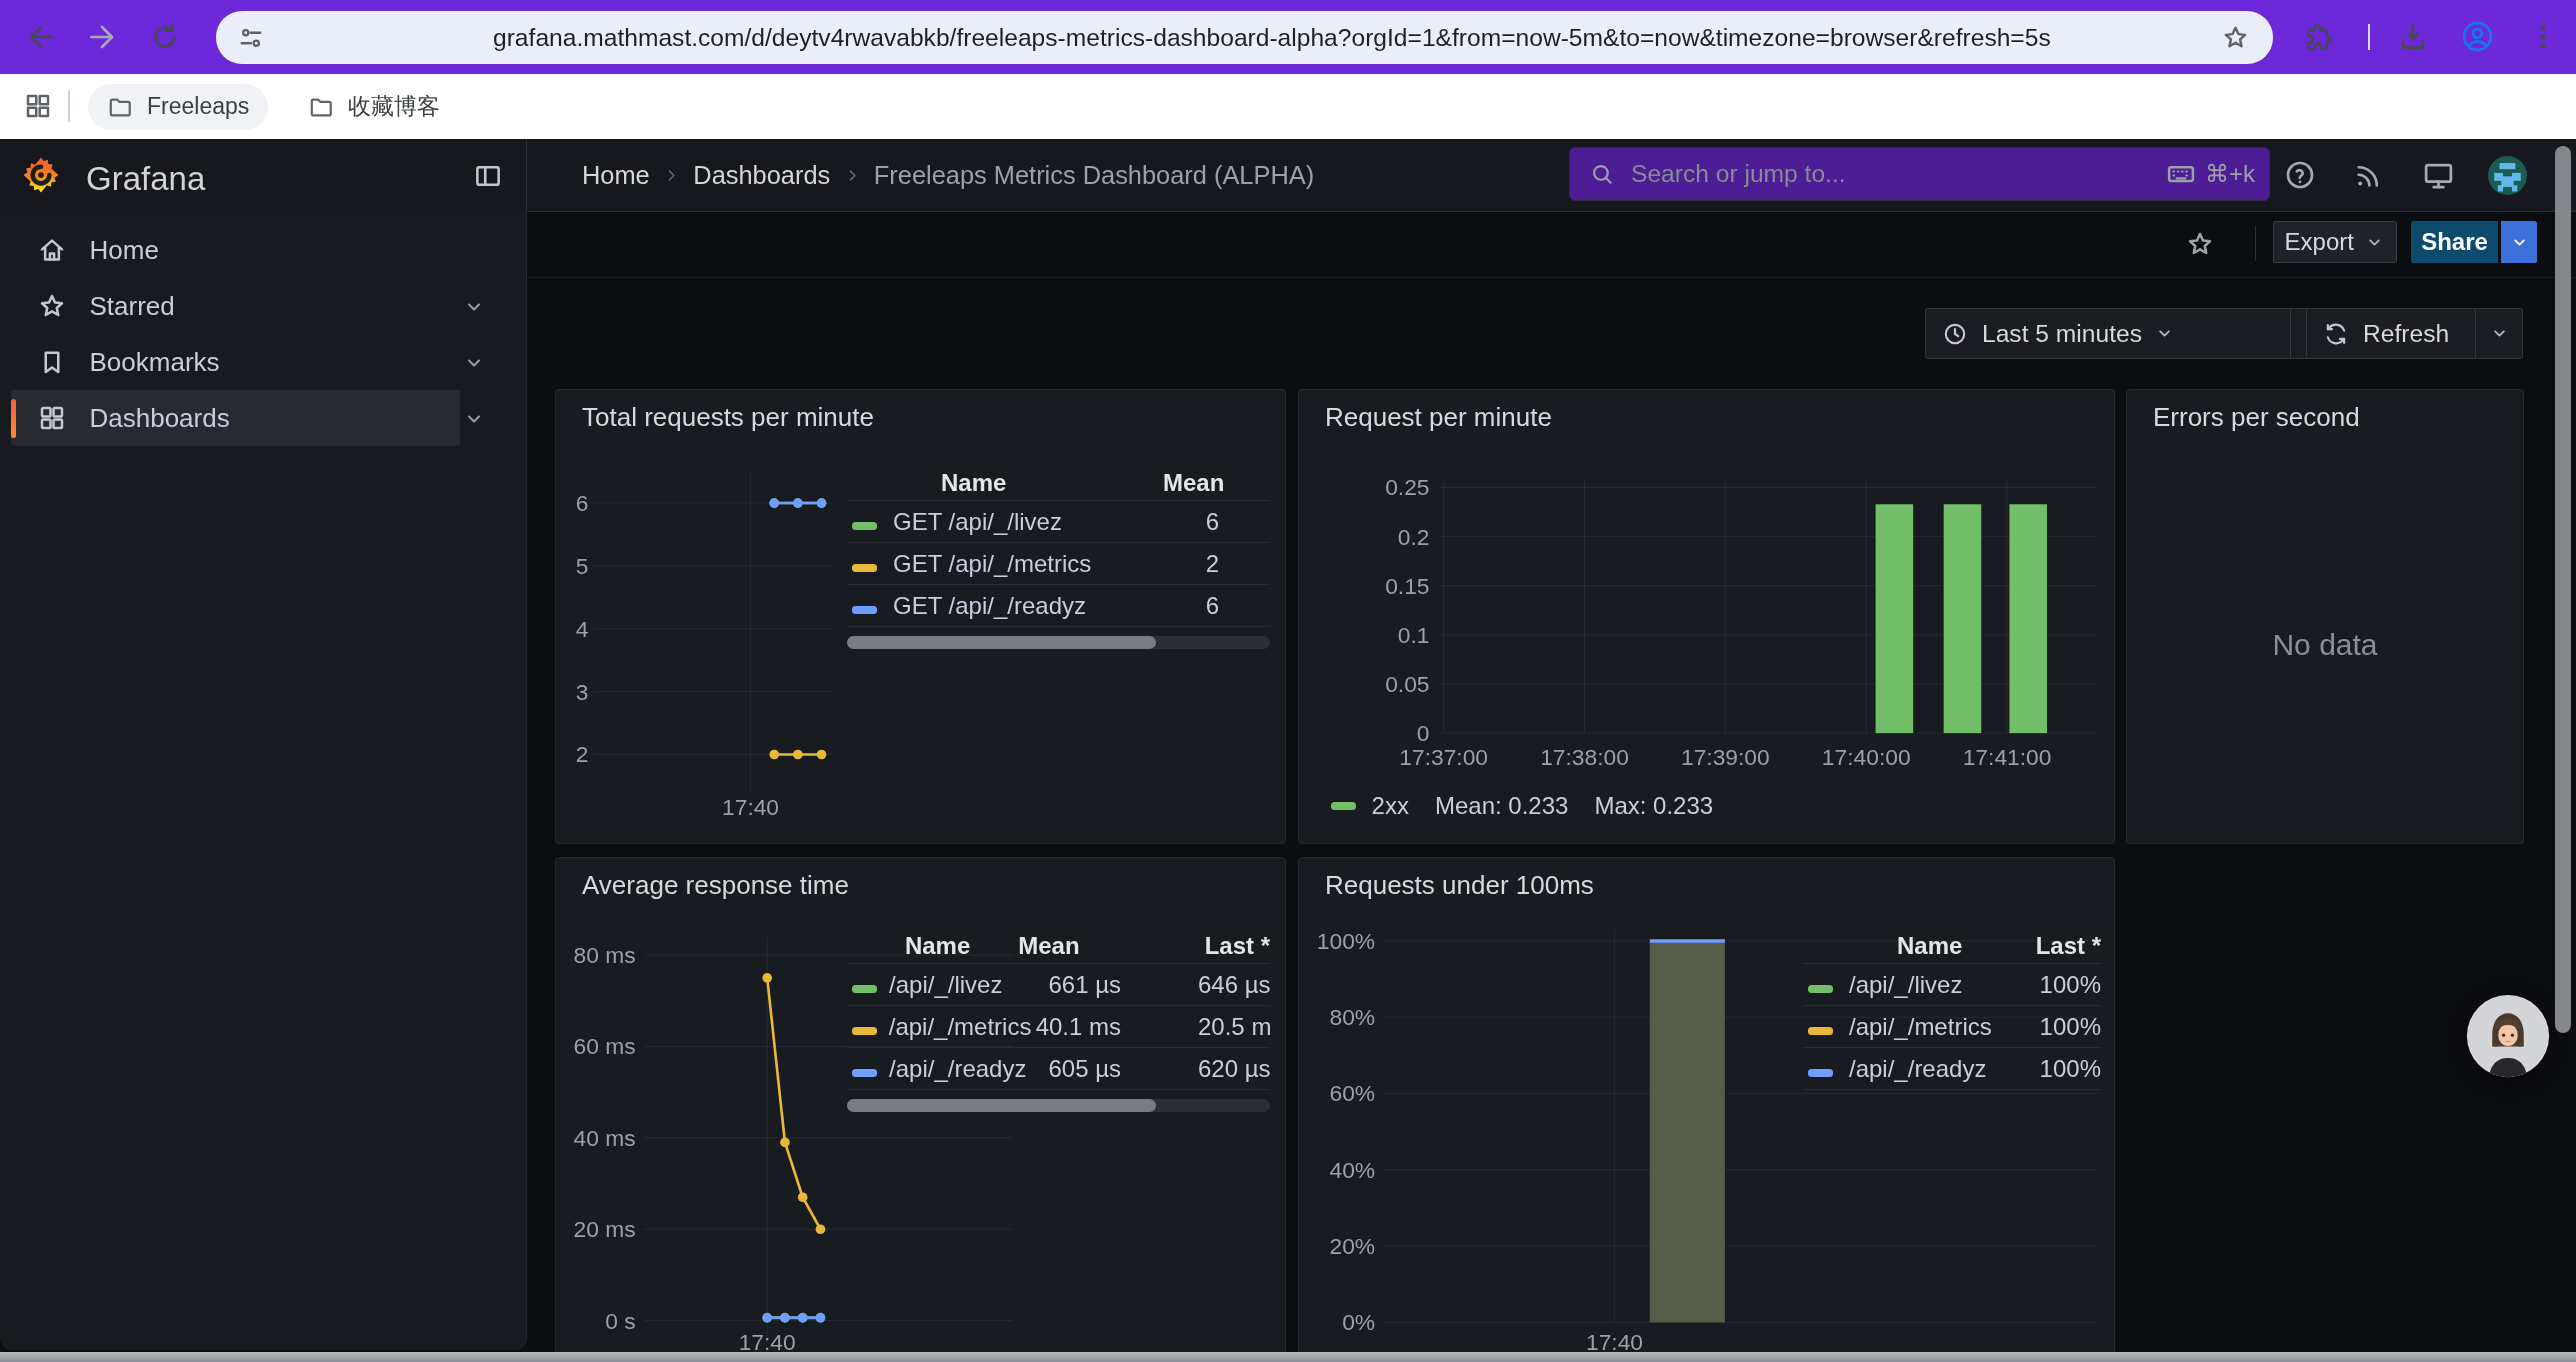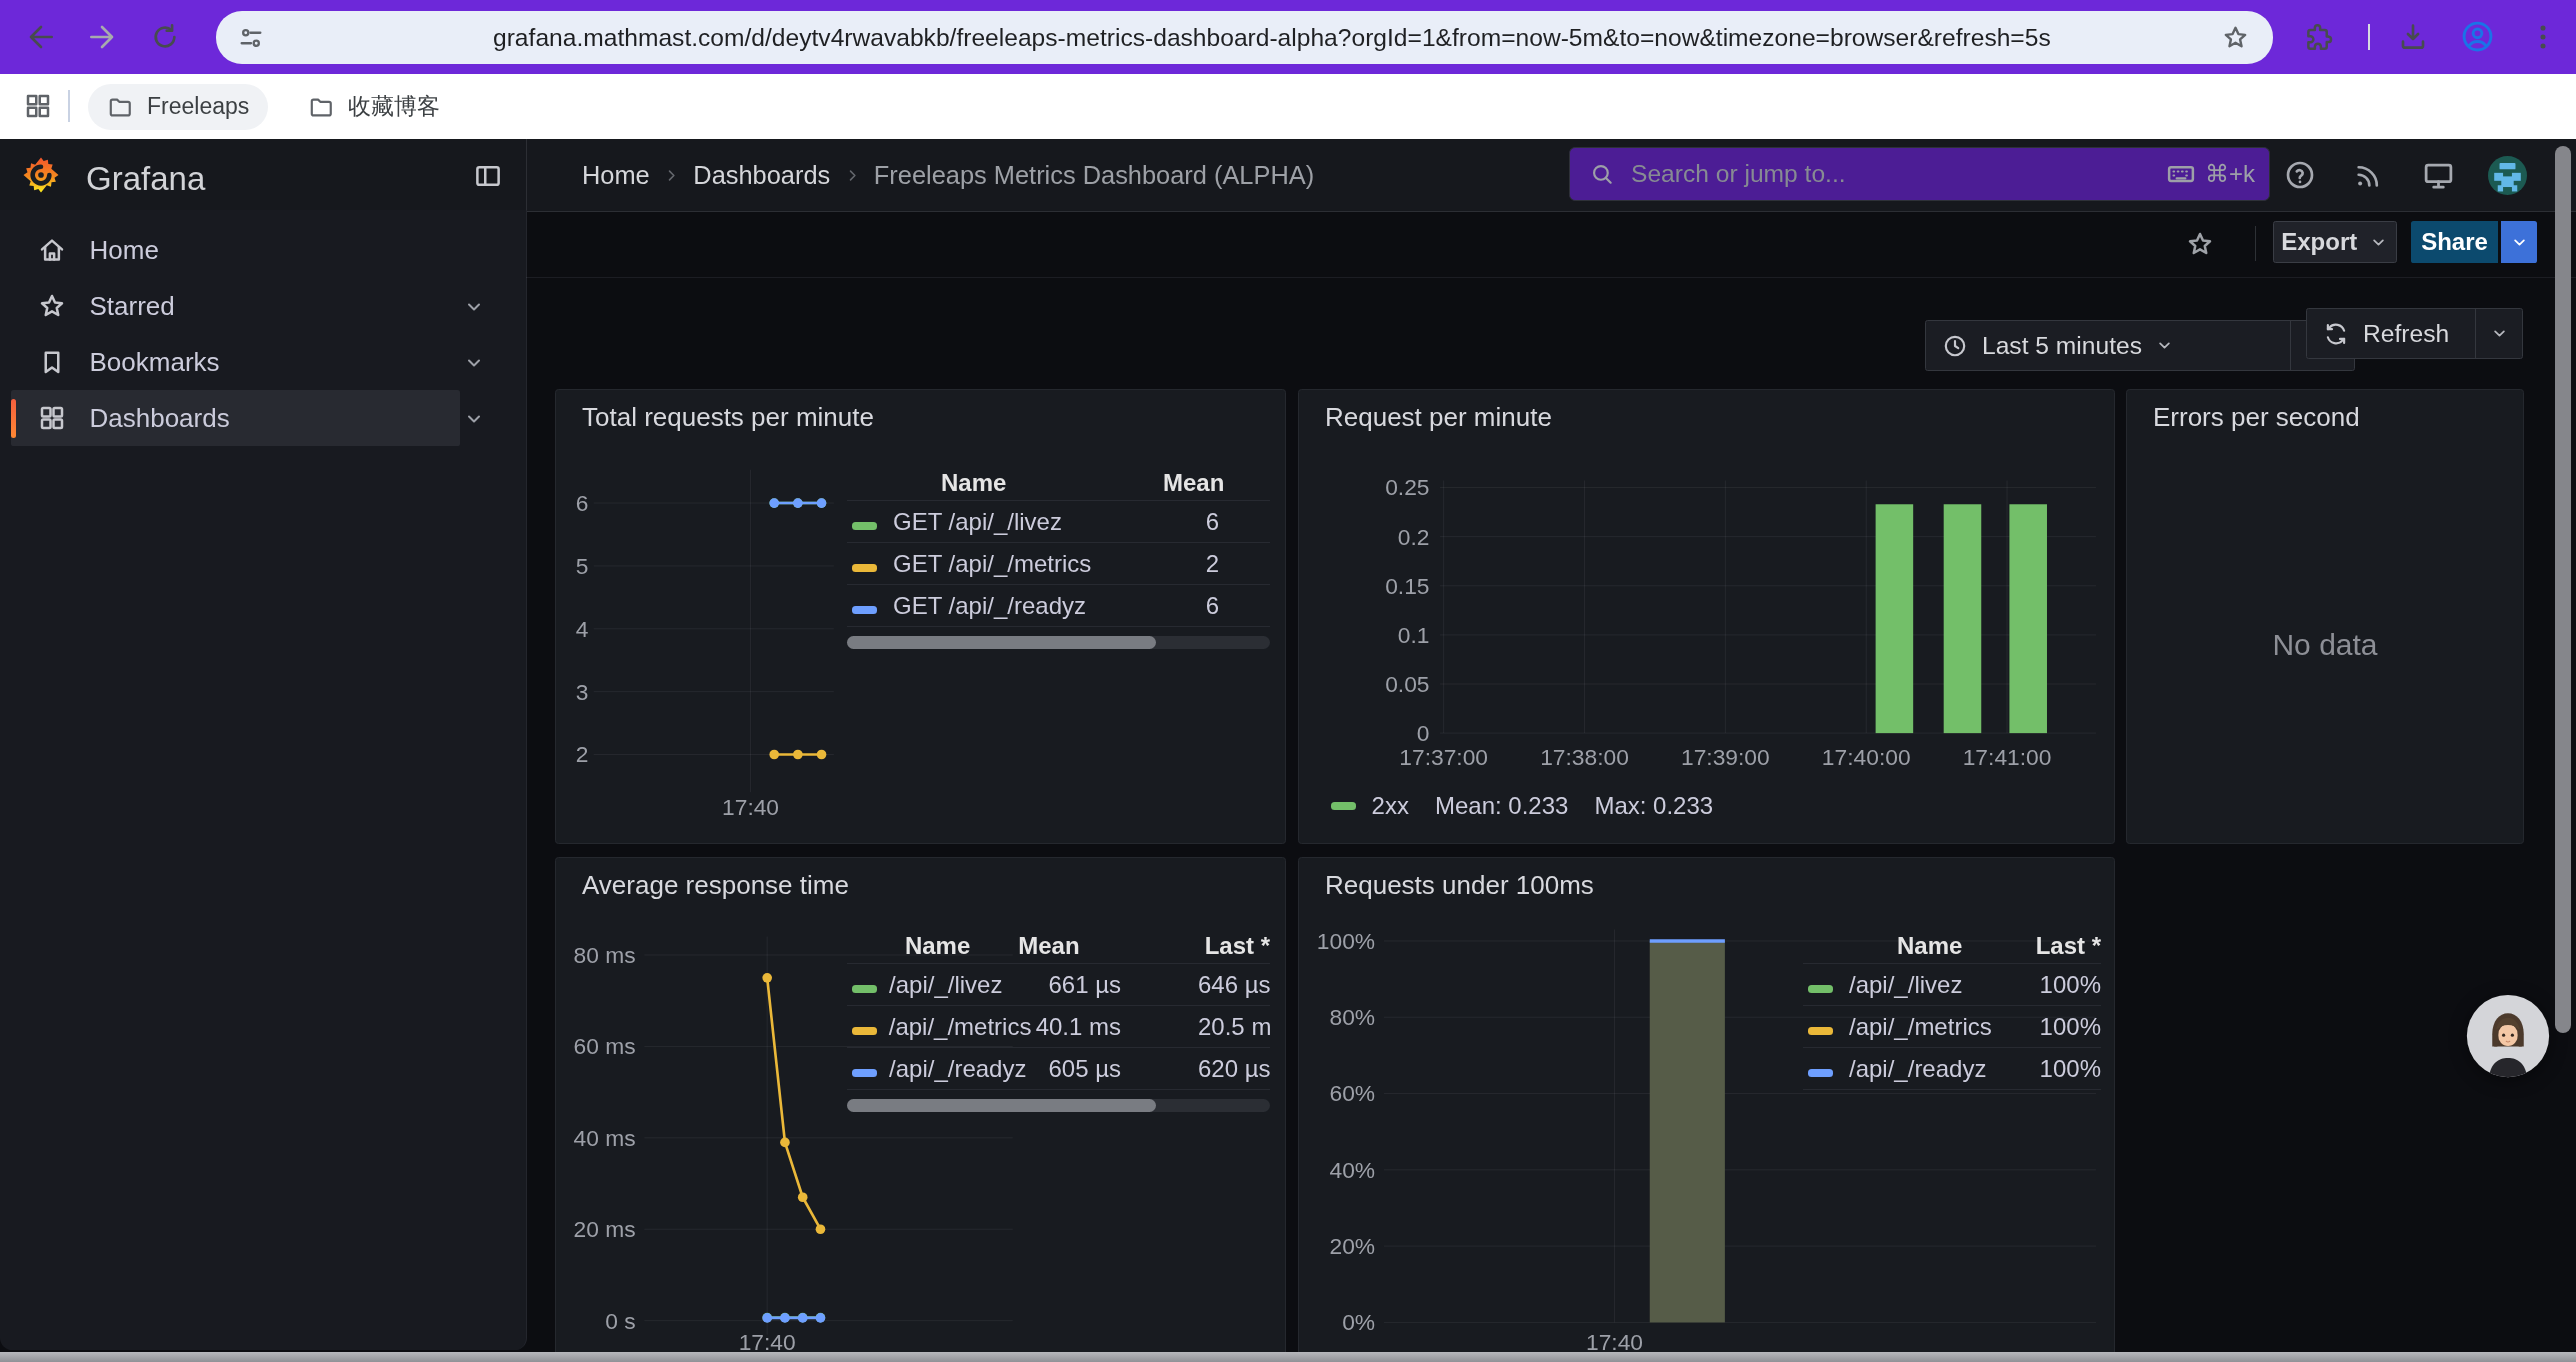--- a/index.html
+++ b/index.html
@@ -24,21 +24,21 @@
   .nav-row{position:relative;height:56px;}
   .nav-inner{display:flex;align-items:center;height:56px;padding-left:26px;width:495px;box-sizing:border-box;color:#CCCCDC;}
   .nav-inner.active{width:449px;background:#282A31;border-radius:2.6px;}
   .nav-label{margin-left:23px;font-size:26px;}
   .nav-icon{width:30px;height:30px;color:#C7C8CE;flex:0 0 auto;}
   .nav-chev{position:absolute;right:30px;top:16.7px;width:24px;height:24px;color:#9DA0A8;}
   .accent{position:absolute;left:0;top:8.8px;width:5.3px;height:39px;border-radius:2.6px;background:linear-gradient(180deg,#F55F3E,#FF8833);}
   .gf-subheader{position:absolute;left:526px;top:210px;width:2050px;height:67px;border-bottom:0.9px solid rgba(204,204,220,.09);}
   .crumb{font-size:25.4px;color:#D5D6DA;}
   .crumb.current{color:#9DA0A6;}
-  .btn{box-sizing:border-box;display:flex;align-items:center;justify-content:center;font-size:24px;font-weight:700;color:#D8D9DD;}
+  .btn{box-sizing:border-box;display:flex;align-items:center;justify-content:center;font-size:24px;font-weight:400;color:#D8D9DD;}
   .btn.dark{background:#202229;border:0.9px solid #3A3D45;border-radius:2.6px;}
   .grp{box-sizing:border-box;position:absolute;display:flex;align-items:center;background:#1B1D23;border:0.9px solid #34373E;border-radius:2.6px;color:#D8D9DD;}
 
   
   .panel{position:absolute;background:#181B20;border:0.9px solid #25282E;border-radius:3.5px;}
   .panel-title{position:absolute;left:26px;top:12.3px;font-size:26px;font-weight:500;color:#D8D9DE;}
   .chart{position:absolute;}
   .grid{stroke:rgba(204,204,220,.09);stroke-width:1;}
   svg text{font-family:"Liberation Sans","DejaVu Sans",sans-serif;}
   .tick{fill:#9DA0A8;font-size:26px;}
@@ -331,21 +331,21 @@
     <span>Share</span>
   </div>
   <div class="btn abs" style="left:2501px;top:221px;width:36px;height:42px;background:#3D71D9;border-radius:0 2.6px 2.6px 0;color:#fff">
     <span class="ic" style="width:21px;height:21px">
         <svg viewBox="0 0 24 24" fill="none" stroke="currentColor" stroke-width="2" stroke-linecap="round" stroke-linejoin="round">
           <path d="M7 9.5l5 5 5-5"></path>
         </svg>
       </span>
   </div>
 
-  <div class="grp" style="left:1925px;top:320px;width:430px;height:51px">
+  <div class="grp" style="left:1925px;top:308px;width:430px;height:51px">
     <span class="ic" style="width:26px;height:26px;margin-left:16px;color:#C7C8CE">
         <svg viewBox="0 0 24 24" fill="none" stroke="currentColor" stroke-width="2" stroke-linecap="round" stroke-linejoin="round">
           <circle cx="12" cy="12" r="8.5"></circle>
           <path d="M12 7.5V12l3 2"></path>
         </svg>
       </span>
     <span style="margin-left:14px;font-size:24.6px;font-weight:500">Last 5 minutes</span>
     <span class="ic" style="width:21px;height:21px;margin-left:12.3px;color:#B6B8BE">
         <svg viewBox="0 0 24 24" fill="none" stroke="currentColor" stroke-width="2" stroke-linecap="round" stroke-linejoin="round">
           <path d="M7 9.5l5 5 5-5"></path>

